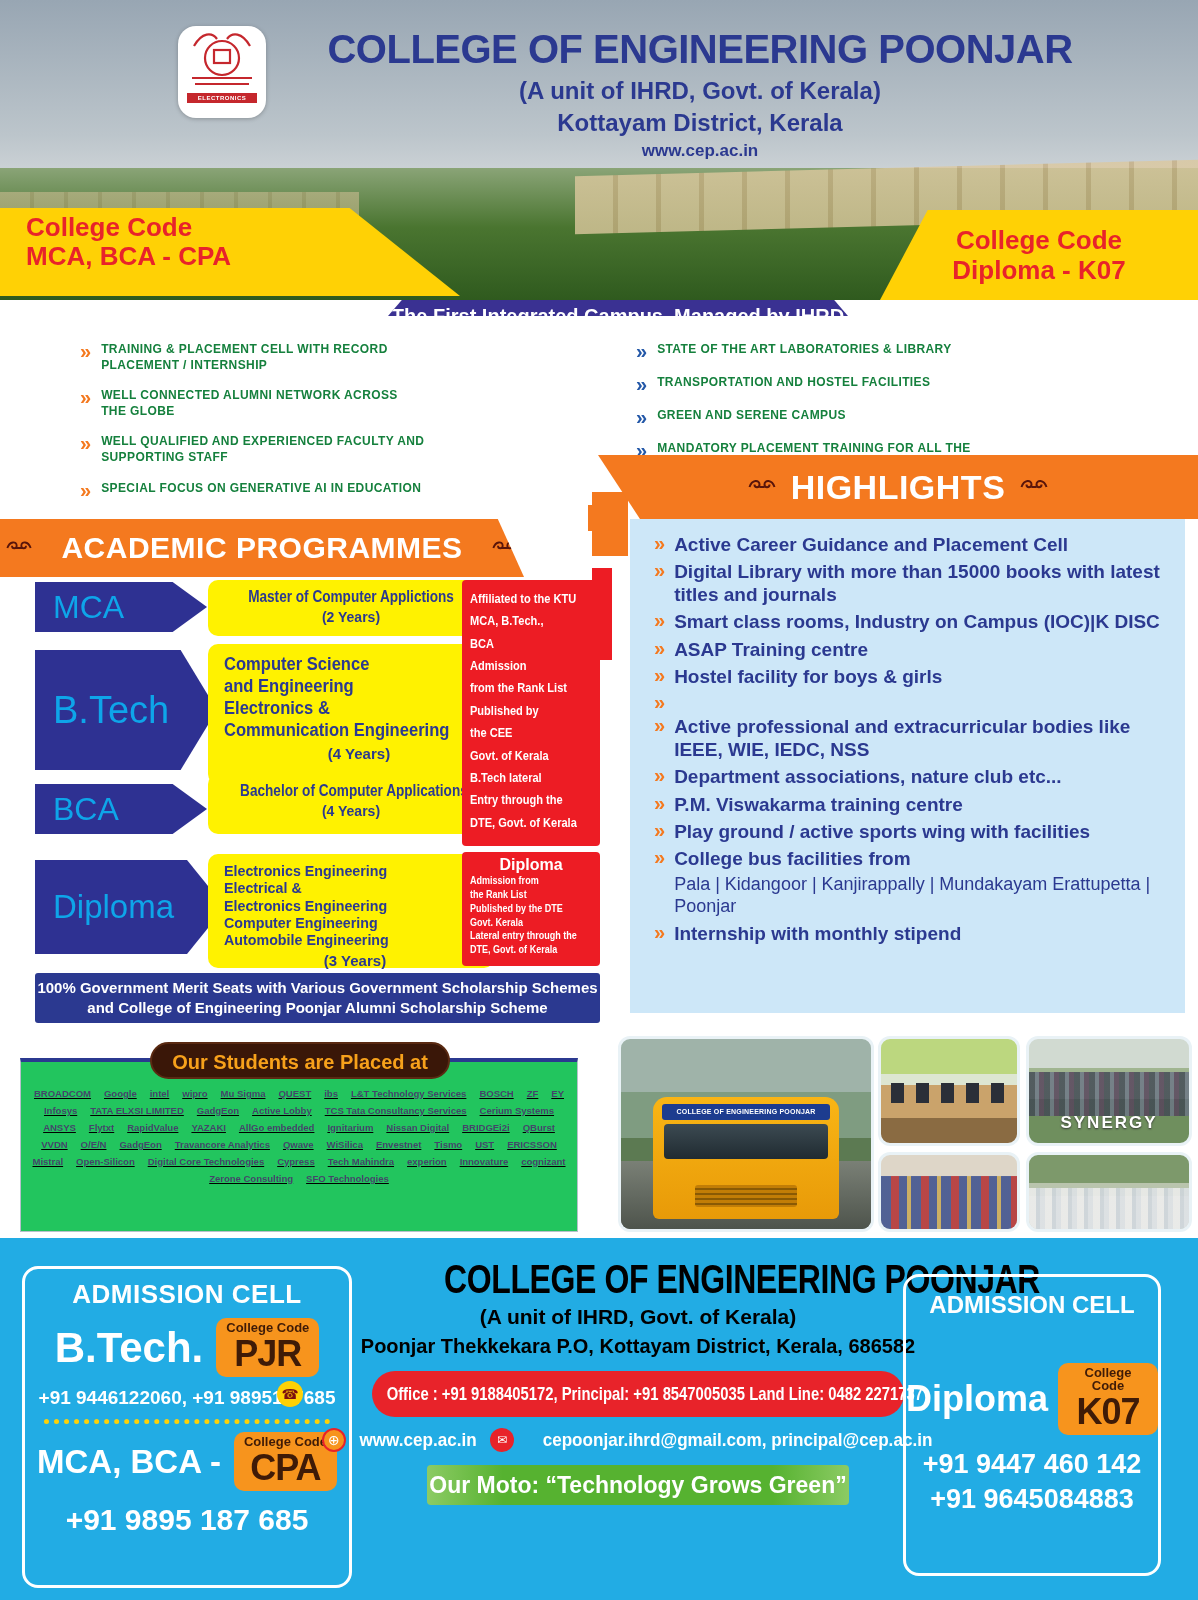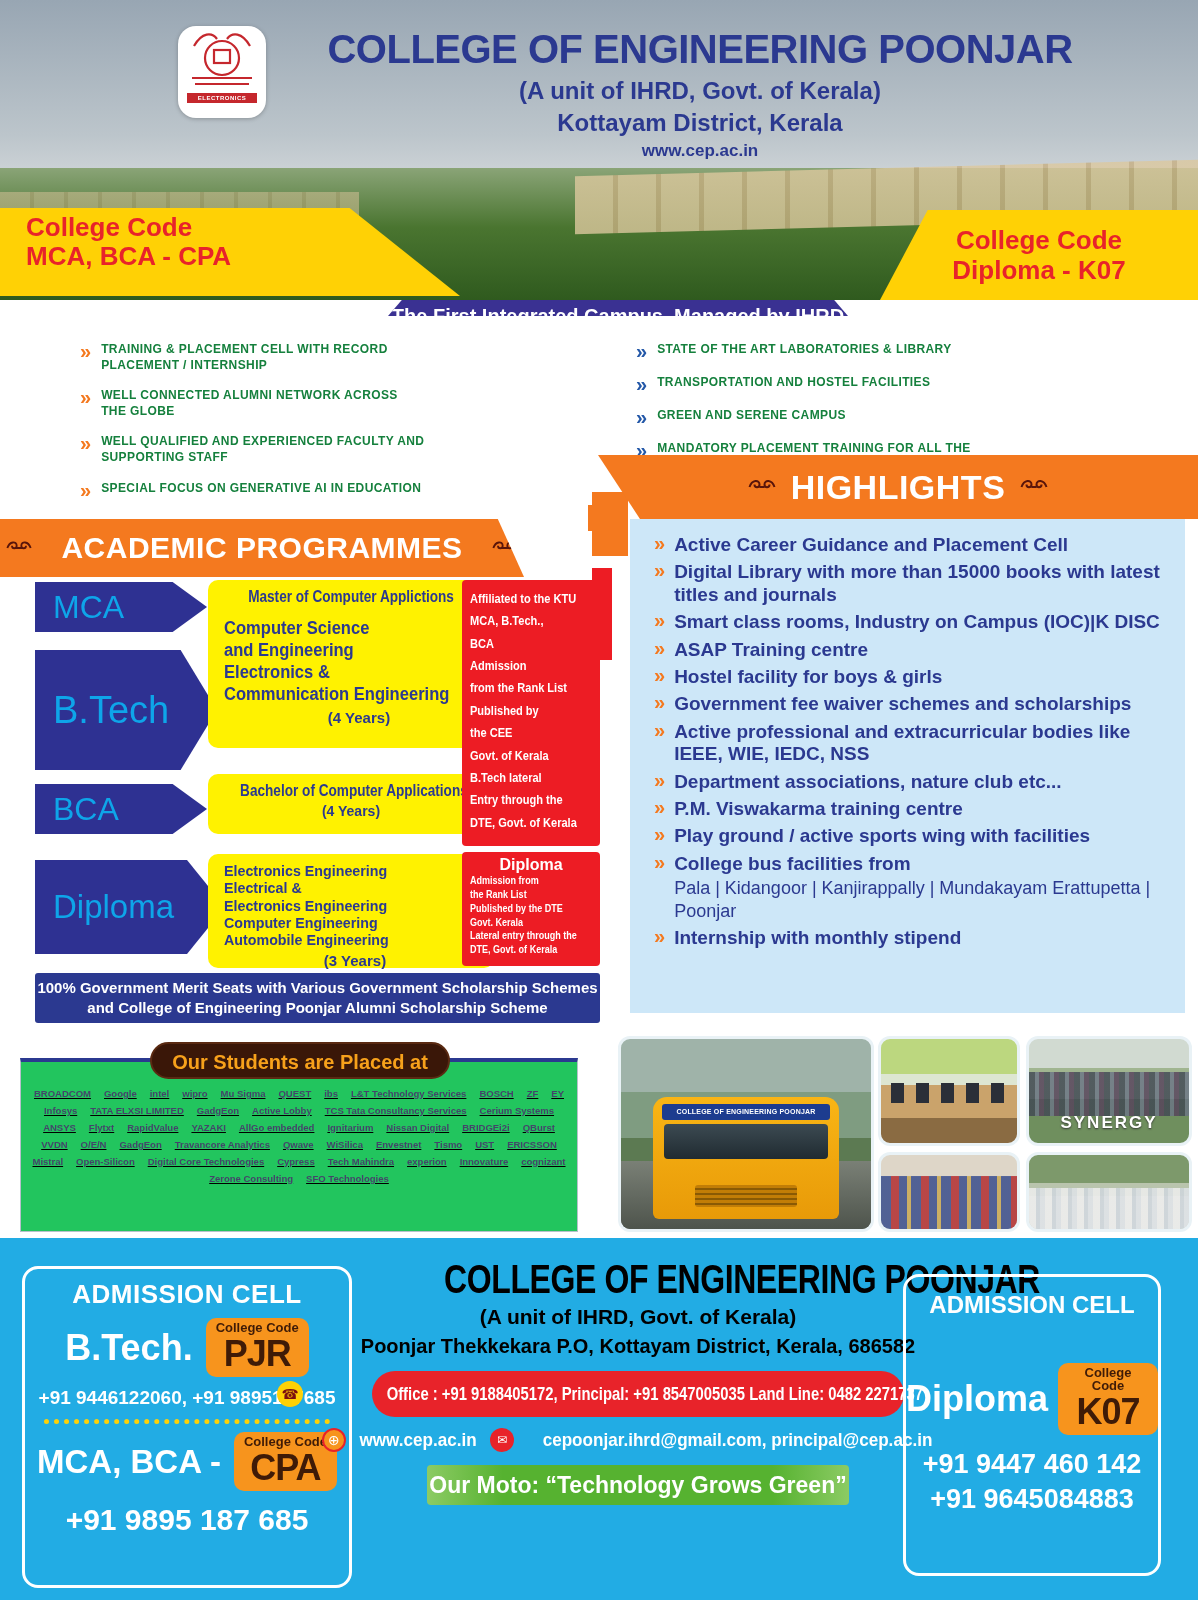--- a/index.html
+++ b/index.html
@@ -58,21 +58,21 @@
         display:flex;align-items:center;padding-left:18px;
         clip-path:polygon(0 0,80% 0,100% 50%,80% 100%,0 100%);}
   #ar-mca{top:582px;width:172px;height:50px;font-size:32px;}
   #ar-btech{top:650px;width:182px;height:120px;font-size:38px;}
   #ar-bca{top:784px;width:172px;height:50px;font-size:32px;}
   #ar-dip{top:860px;width:190px;height:94px;font-size:33px;}
 
   .pbox{position:absolute;left:208px;width:286px;background:#fff200;border-radius:10px;
         color:#2b3990;font-weight:800;text-align:center;padding:8px 12px;}
   #bx-mca{top:580px;height:56px;}
-  #bx-btech{top:608px;height:140px;text-align:left;padding:10px 0 6px 16px;}
+  #bx-btech{top:644px;height:140px;text-align:left;padding:10px 0 6px 16px;}
   #bx-bca{top:774px;height:60px;}
   #bx-dip{top:854px;height:114px;text-align:left;padding:8px 8px 4px 16px;}
   .pname{font-size:16px;white-space:nowrap;}
   .pname>span{display:inline-block;transform:scaleX(.85);transform-origin:center;}
   .plines div{font-size:18px;line-height:1.22;white-space:nowrap;transform:scaleX(.92);transform-origin:left;}
   #bx-dip .plines div{font-size:15.5px;line-height:1.12;}
   .pyears{font-size:14px;margin-top:3px;}
   #bx-btech .pyears,#bx-dip .pyears{text-align:center;font-size:15px;}
 
   .ktu{position:absolute;left:462px;top:580px;width:138px;height:266px;background:#ed1c24;
@@ -139,21 +139,21 @@
         background:linear-gradient(#7d996b 0 38%,#b9c4ad 38% 55%,#cfd4c7 55%);}
   .grp-row{position:absolute;bottom:0;left:0;right:0;height:55%;opacity:.85;
         background:repeating-linear-gradient(90deg,#eee 0 7px,#cfd6dd 7px 11px,#dfe3e8 11px 16px);}
 
   
   .footer{position:absolute;left:0;top:1238px;width:1198px;height:362px;background:#22ace4;color:#fff;}
   .f-left{position:absolute;left:22px;top:28px;width:330px;height:322px;border:3px solid #fff;
         border-radius:16px;text-align:center;padding-top:10px;}
   .f-title{font-size:26px;font-weight:800;letter-spacing:.5px;}
   .f-row{display:flex;align-items:center;justify-content:center;gap:13px;margin-top:8px;}
-  .f-big{font-size:36px;font-weight:800;}
+  .f-big{font-size:42px;font-weight:800;}
   .f-mid{font-size:33px;font-weight:800;}
   .code-badge{background:#f7941d;border-radius:10px;padding:3px 10px 5px;color:#3f1b07;line-height:1;}
   .cb-label{font-size:13px;font-weight:800;}
   .cb-code{font-size:36px;font-weight:800;letter-spacing:-1px;margin-top:2px;}
   .f-phones{font-size:19px;font-weight:800;margin-top:10px;white-space:nowrap;}
   .f-dots{width:88%;margin:10px auto 2px;border-top:5px dotted #ffd105;}
   .f-phone-big{font-size:30px;font-weight:800;margin-top:12px;}
 
   .f-center{position:absolute;left:360px;top:18px;width:556px;text-align:center;color:#000;}
   .fc-title{font-size:41px;font-weight:800;white-space:nowrap;}
@@ -381,21 +381,20 @@
     <div class="hl-row">
       <span class="chev o">»</span>
       <span class="hl-text">ASAP Training centre</span>
     </div>
     <div class="hl-row">
       <span class="chev o">»</span>
       <span class="hl-text">Hostel facility for boys &amp; girls</span>
     </div>
     <div class="hl-row">
       <span class="chev o">»</span>
-      <span class="hl-text">Government fee waiver schemes and scholarships</span>
     </div>
     <div class="hl-row">
       <span class="chev o">»</span>
       <span class="hl-text">Active professional and extracurricular bodies like IEEE, WIE, IEDC, NSS</span>
     </div>
     <div class="hl-row">
       <span class="chev o">»</span>
       <span class="hl-text">Department associations, nature club etc...</span>
     </div>
     <div class="hl-row">

